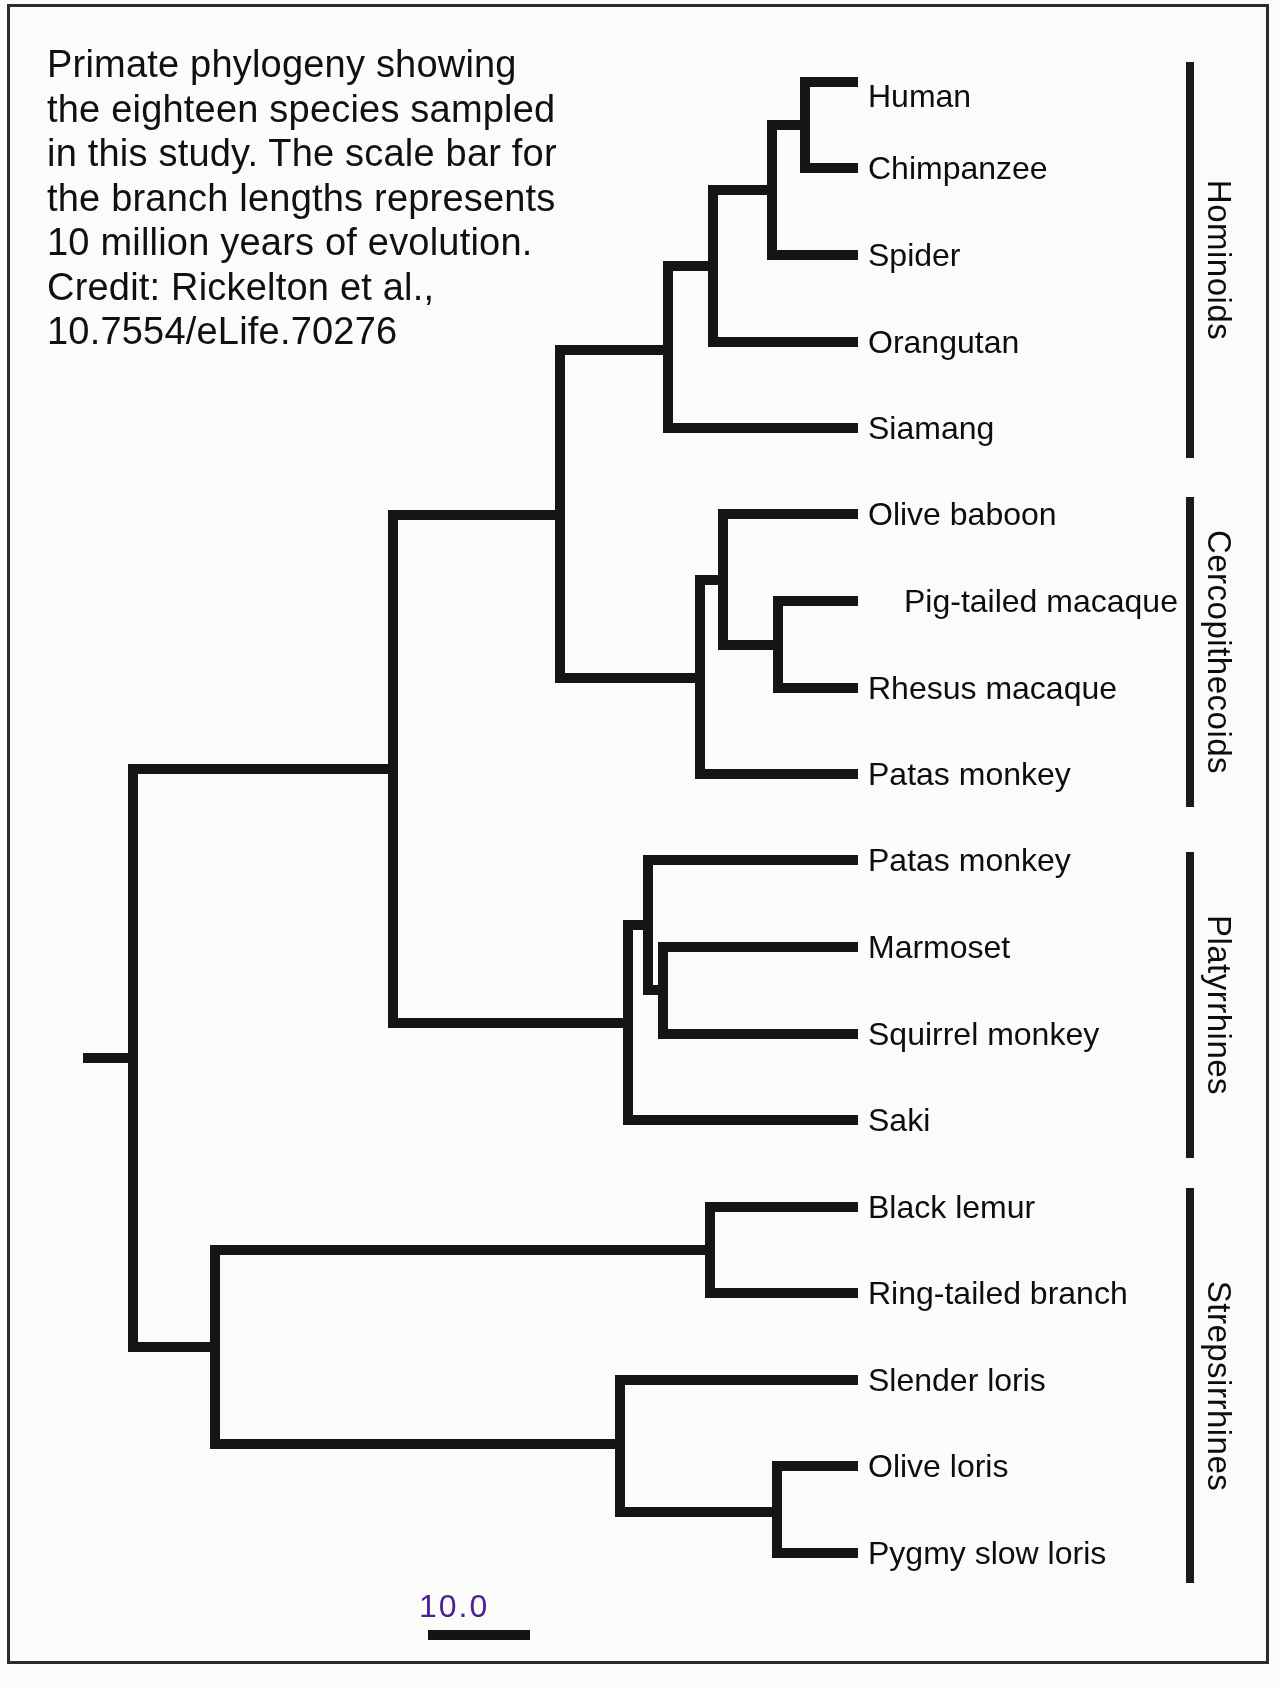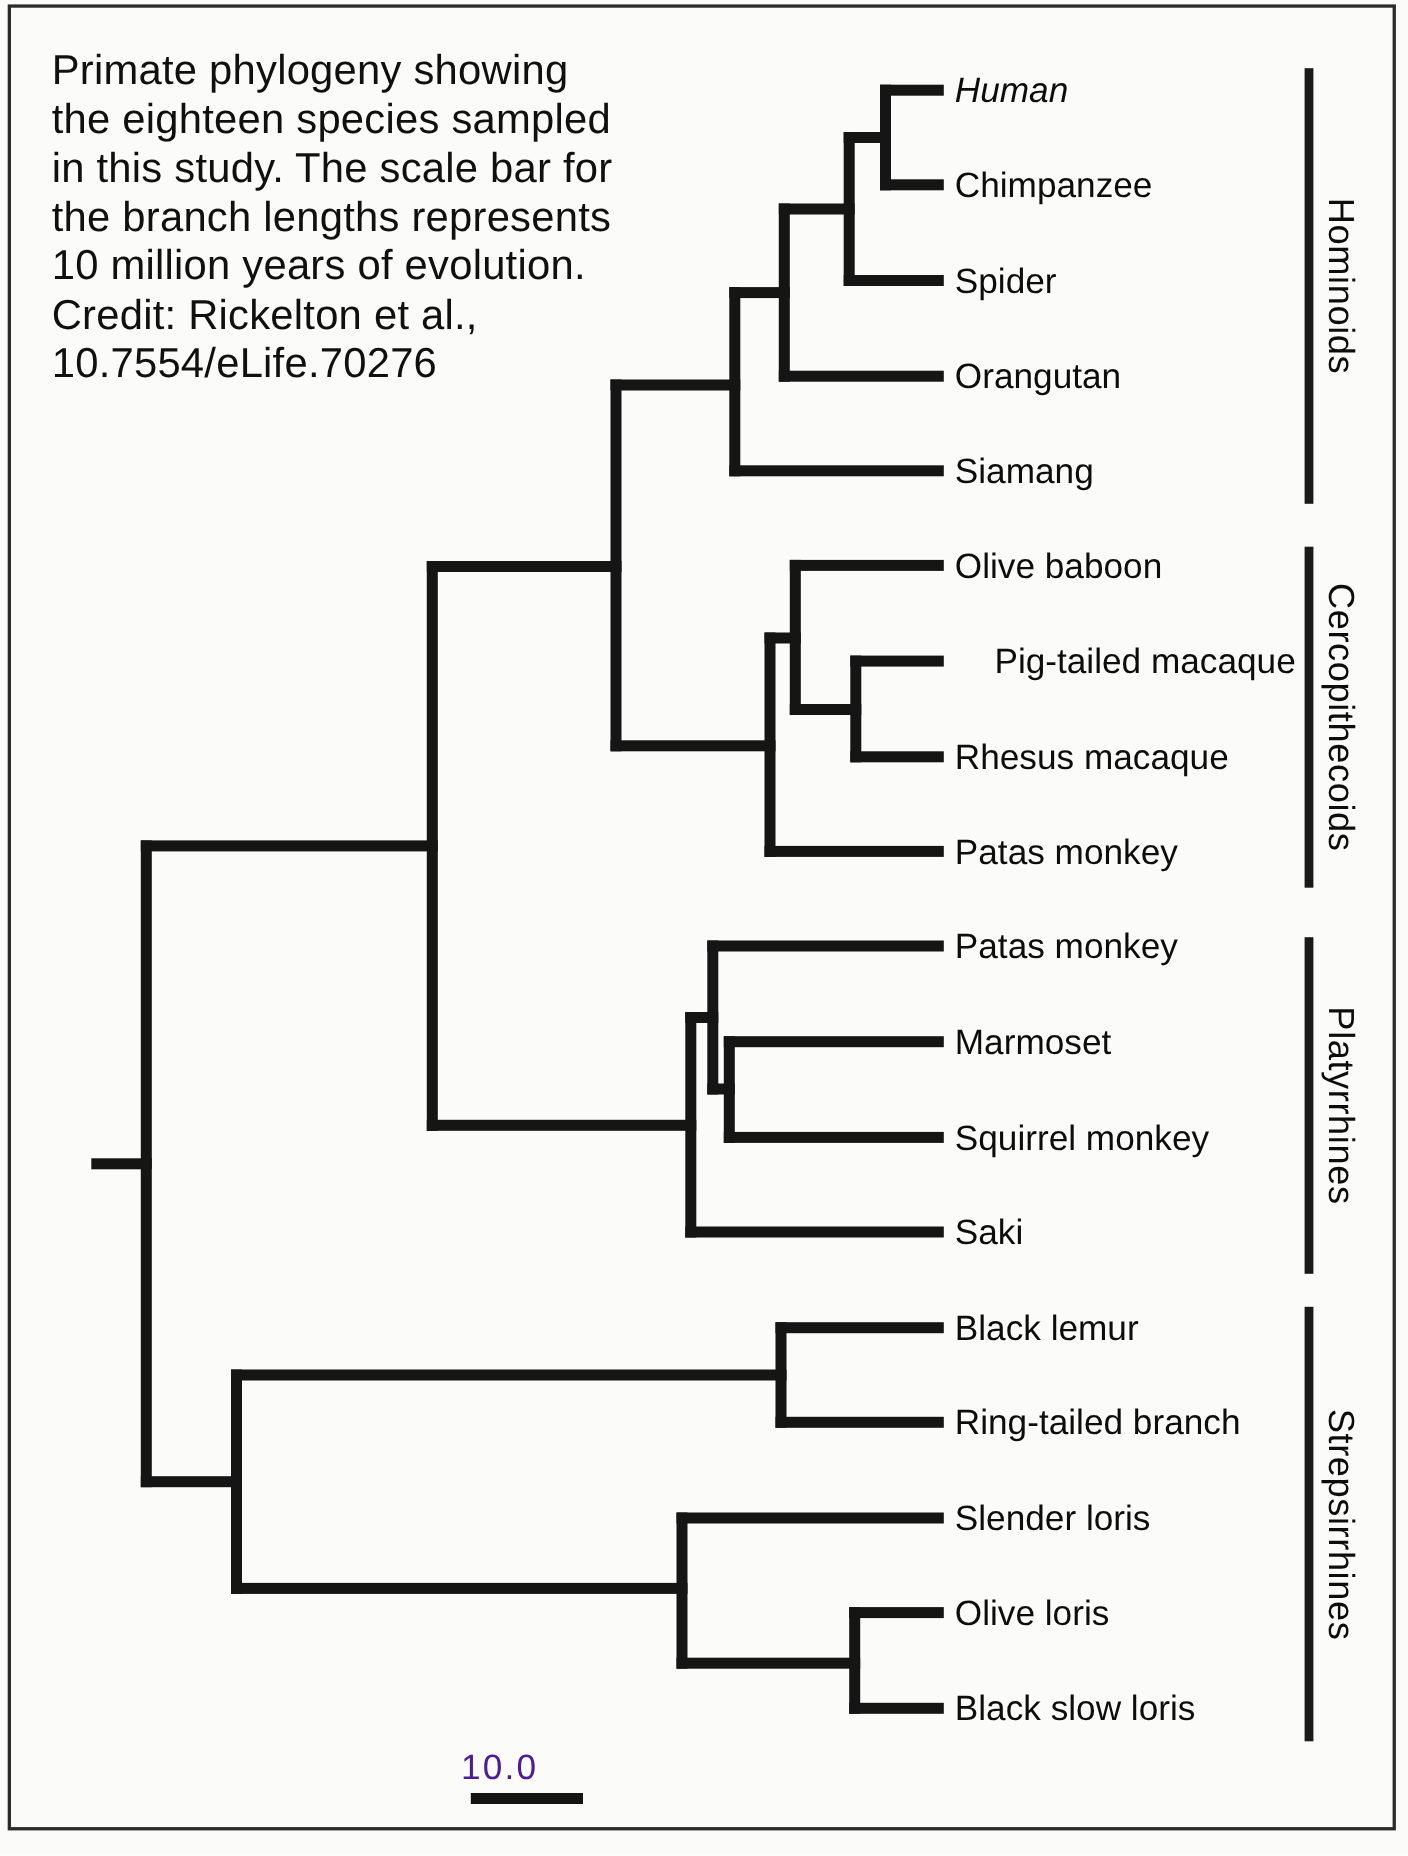--- a/index.html
+++ b/index.html
@@ -80,21 +80,21 @@
       <div class="branch" style="left: 658px; top: 942px; width: 10px; height: 97px;"></div>
       <div class="branch" style="left: 643px; top: 855px; width: 10px; height: 140px;"></div>
       <div class="branch" style="left: 623px; top: 920px; width: 10px; height: 205px;"></div>
       <div class="branch" style="left: 388px; top: 510px; width: 10px; height: 518px;"></div>
       <div class="branch" style="left: 128px; top: 764px; width: 10px; height: 588px;"></div>
       <div class="branch" style="left: 210px; top: 1245px; width: 10px; height: 204px;"></div>
       <div class="branch" style="left: 705px; top: 1202px; width: 10px; height: 96px;"></div>
       <div class="branch" style="left: 615px; top: 1375px; width: 10px; height: 142px;"></div>
       <div class="branch" style="left: 772px; top: 1461px; width: 10px; height: 97px;"></div>
       <div class="branch" style="left: 800px; top: 77px; width: 58px; height: 10px;"></div>
-      <div class="tip-label" style="left: 868px; top: 62px; font-style: italic;">Human</div>
+      <div class="tip-label" style="left: 868px; top: 76px;">Human</div>
       <div class="branch" style="left: 800px; top: 163px; width: 58px; height: 10px;"></div>
       <div class="tip-label" style="left: 868px; top: 148px;">Chimpanzee</div>
       <div class="branch" style="left: 767px; top: 250px; width: 91px; height: 10px;"></div>
       <div class="tip-label" style="left: 868px; top: 235px;">Spider</div>
       <div class="branch" style="left: 708px; top: 337px; width: 150px; height: 10px;"></div>
       <div class="tip-label" style="left: 868px; top: 322px;">Orangutan</div>
       <div class="branch" style="left: 663px; top: 423px; width: 195px; height: 10px;"></div>
       <div class="tip-label" style="left: 868px; top: 408px;">Siamang</div>
       <div class="branch" style="left: 718px; top: 509px; width: 140px; height: 10px;"></div>
       <div class="tip-label" style="left: 868px; top: 494px;">Olive baboon</div>
@@ -114,21 +114,21 @@
       <div class="tip-label" style="left: 868px; top: 1100px;">Saki</div>
       <div class="branch" style="left: 705px; top: 1202px; width: 153px; height: 10px;"></div>
       <div class="tip-label" style="left: 868px; top: 1187px;">Black lemur</div>
       <div class="branch" style="left: 705px; top: 1288px; width: 153px; height: 10px;"></div>
       <div class="tip-label" style="left: 868px; top: 1273px;">Ring-tailed branch</div>
       <div class="branch" style="left: 615px; top: 1375px; width: 243px; height: 10px;"></div>
       <div class="tip-label" style="left: 868px; top: 1360px;">Slender loris</div>
       <div class="branch" style="left: 772px; top: 1461px; width: 86px; height: 10px;"></div>
       <div class="tip-label" style="left: 868px; top: 1446px;">Olive loris</div>
       <div class="branch" style="left: 772px; top: 1548px; width: 86px; height: 10px;"></div>
-      <div class="tip-label" style="left: 868px; top: 1533px;">Black slow loris</div>
+      <div class="tip-label" style="left: 868px; top: 1533px;">Pygmy slow loris</div>
     </div>
   <div id="groups">
       <div class="group-bar" style="left: 1186px; top: 62px; height: 396px;"></div>
       <div class="group-label" style="left: 1200px; top: 260px; transform: translateY(-50%);">Hominoids</div>
       <div class="group-bar" style="left: 1186px; top: 497px; height: 310px;"></div>
       <div class="group-label" style="left: 1200px; top: 652px; transform: translateY(-50%);">Cercopithecoids</div>
       <div class="group-bar" style="left: 1186px; top: 852px; height: 306px;"></div>
       <div class="group-label" style="left: 1200px; top: 1005px; transform: translateY(-50%);">Platyrrhines</div>
       <div class="group-bar" style="left: 1186px; top: 1188px; height: 395px;"></div>
       <div class="group-label" style="left: 1200px; top: 1385.5px; transform: translateY(-50%);">Strepsirrhines</div>

